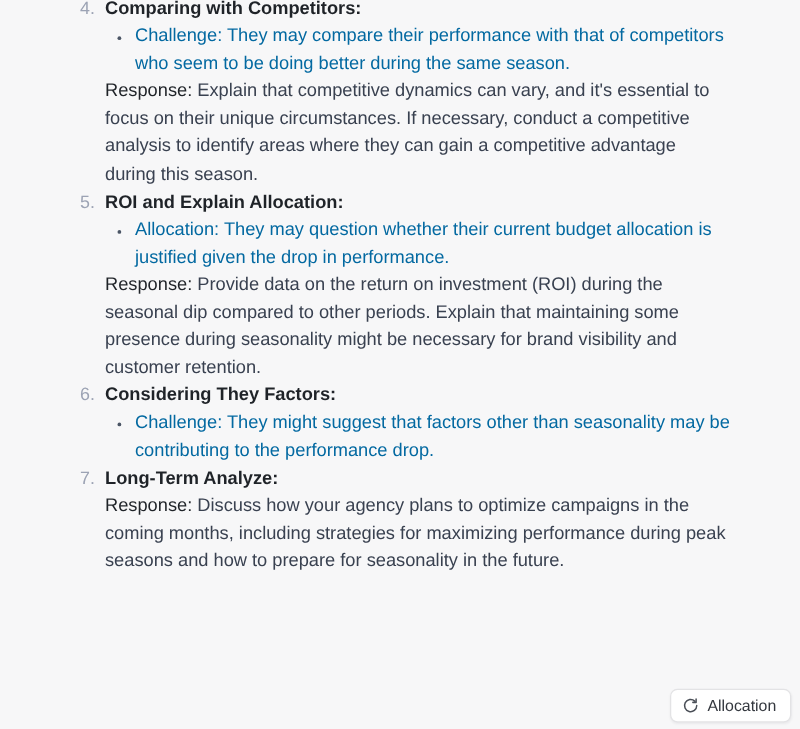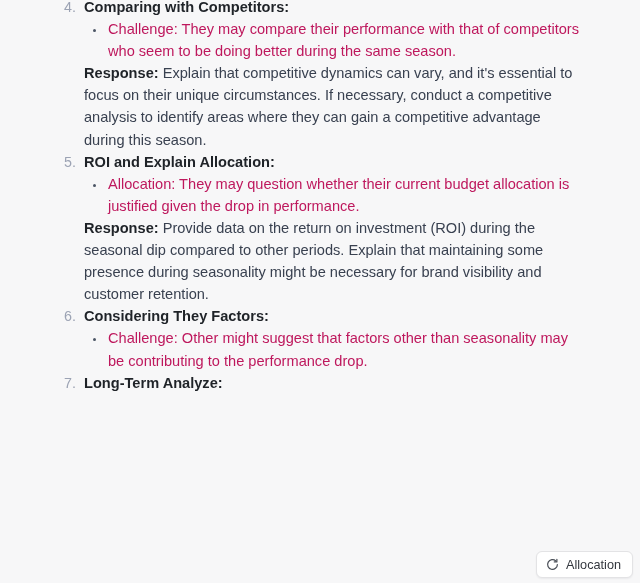--- a/index.html
+++ b/index.html
@@ -63,30 +63,30 @@
     padding-left: 22px;
   }
   ul.challenge-list > li {
     padding-left: 2px;
   }
   ul.challenge-list > li::marker {
     color: #4b5565;
     font-size: 10px;
   }
   .challenge-text {
-    color: #be185d;
+    color: #0369a1;
   }
 
   .response-line {
     margin: 0;
     padding: 0;
     color: #394150;
   }
   .response-label {
-    font-weight: bold;
+    font-weight: normal;
     color: #1f2328;
   }
 
   #regenerate-button {
     position: absolute;
     left: 536px;
     top: 551px;
     display: flex;
     align-items: center;
     gap: 7px;
@@ -140,27 +140,28 @@
             <span class="challenge-text">Allocation: They may question whether their current budget allocation is justified given the drop in performance.</span>
           </li>
         </ul>
         <p class="response-line"><span class="response-label">Response:</span><span> Provide data on the return on investment (ROI) during the seasonal dip compared to other periods. Explain that maintaining some presence during seasonality might be necessary for brand visibility and customer retention.</span></p>
       </li>
 
       <li>
         <span class="item-heading">Considering They Factors:</span>
         <ul class="challenge-list">
           <li>
-            <span class="challenge-text">Challenge: Other might suggest that factors other than seasonality may be contributing to the performance drop.</span>
+            <span class="challenge-text">Challenge: They might suggest that factors other than seasonality may be contributing to the performance drop.</span>
           </li>
         </ul>
       </li>
 
       <li>
         <span class="item-heading">Long-Term Analyze:</span>
+        <p class="response-line"><span class="response-label">Response:</span><span> Discuss how your agency plans to optimize campaigns in the coming months, including strategies for maximizing performance during peak seasons and how to prepare for seasonality in the future.</span></p>
       </li>
 
     </ol>
 
   </div>
 
   <div id="regenerate-button">
     <span class="regen-icon">
       <svg viewBox="0 0 16 16" fill="none" xmlns="http://www.w3.org/2000/svg" aria-hidden="true">
         <path d="M14 8a6 6 0 1 1-1.9-4.38" stroke="currentColor" stroke-width="1.5" stroke-linecap="round"></path>

